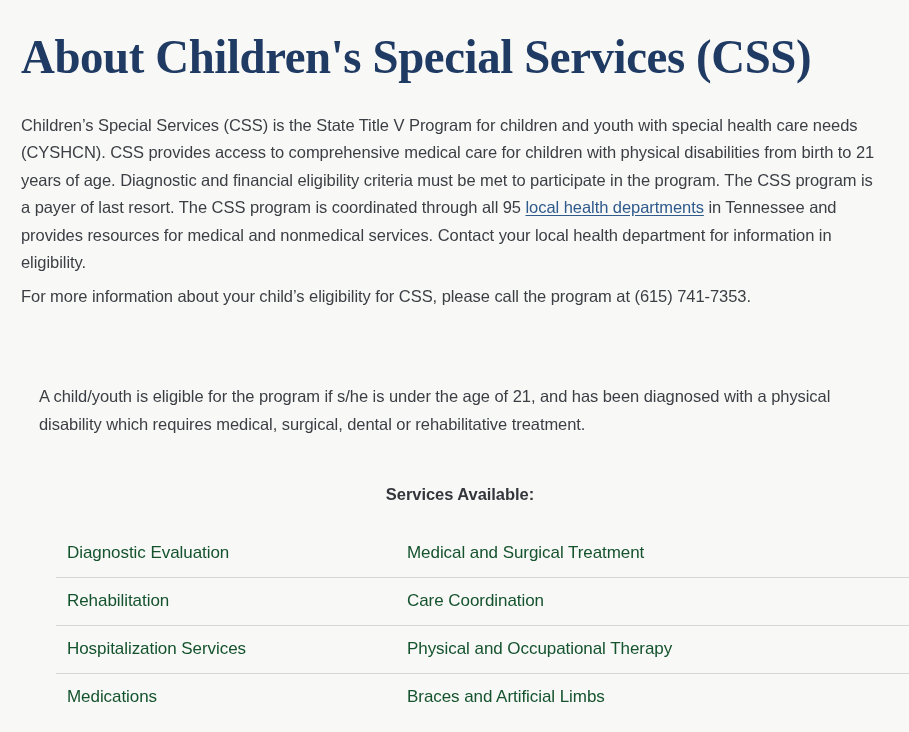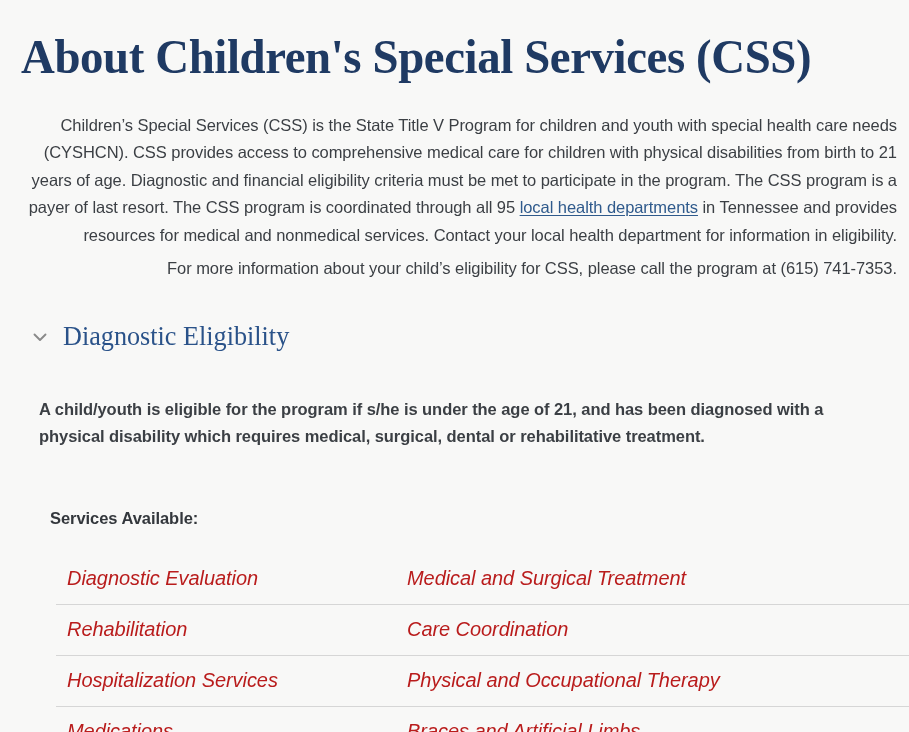--- a/index.html
+++ b/index.html
@@ -12,21 +12,21 @@
     background: #f8f8f7;
     font-family: "Liberation Sans", sans-serif;
     overflow: hidden;
   }
 
   .page {
     position: relative;
     width: 909px;
     height: 612px;
     box-sizing: border-box;
-    padding: 0 12px 0 21px;
+    padding: 0 28px 0 21px;
   }
 
   
   .page-title {
     margin: 0;
     padding-top: 31px;
     font-family: "Liberation Serif", serif;
     font-size: 49px;
     line-height: 1.08;
     font-weight: 700;
@@ -40,21 +40,21 @@
   
   .intro-block {
     padding-top: 28px;
   }
   .body-par {
     margin: 0;
     font-size: 16.5px;
     line-height: 27.5px;
     color: #3b3f44;
     letter-spacing: -0.06px;
-    text-align: right;
+    text-align: left;
   }
   .body-par + .body-par {
     margin-top: 6px;
   }
   .inline-link {
     color: #2f5a8c;
     text-decoration: underline;
     text-underline-offset: 2px;
     cursor: pointer;
   }
@@ -97,48 +97,47 @@
     padding-left: 18px;
     padding-top: 38px;
   }
   .accordion-par {
     margin: 0;
     font-size: 16.5px;
     line-height: 27.5px;
     color: #3b3f44;
     letter-spacing: -0.06px;
     max-width: 800px;
-    font-weight: bold;
   }
 
   .services-heading {
-    margin: 11px;
+    margin: 0;
     padding-top: 47px;
     font-size: 16.5px;
     font-weight: 700;
     color: #33373c;
     letter-spacing: -0.05px;
+    text-align: center;
   }
 
   
   .services-table {
     margin-top: 26px;
     margin-left: 17px;
     width: 853px;
     border-collapse: collapse;
     table-layout: fixed;
   }
   .services-table td {
-    font-size: 20px;
-    color: #b91c1c;
+    font-size: 17px;
+    color: #14532d;
     letter-spacing: -0.06px;
     padding: 13px 0 14px 11px;
     border-bottom: 1px solid #d6d6d6;
     vertical-align: middle;
-    font-style: italic;
   }
   .services-table tr:last-child td {
     border-bottom: none;
   }
   .services-table td.col-a { width: 340px; }
   .services-table td.col-b { width: 513px; padding-left: 0; }
 </style>
 </head>
 <body>
 
@@ -147,28 +146,20 @@
   <h1 class="page-title">About Children's Special Services (CSS)</h1>
 
   <div class="intro-block">
     <p class="body-par"><span>Children’s Special Services (CSS) is the State Title V Program for children and youth with special health care needs (CYSHCN). CSS provides access to comprehensive medical care for children with physical disabilities from birth to 21 years of age. Diagnostic and financial eligibility criteria must be met to participate in the program. The CSS program is a payer of last resort. The CSS program is coordinated through all 95 </span><a class="inline-link">local health departments</a><span> in Tennessee and provides resources for medical and nonmedical services. Contact your local health department for information in eligibility.</span></p>
 
     <p class="body-par">For more information about your child’s eligibility for CSS, please call the program at (615) 741-7353.</p>
   </div>
 
   <div class="accordion">
 
-    <div class="accordion-header">
-      <span class="chevron-icon">
-        <svg width="22" height="22" viewBox="0 0 22 22" aria-hidden="true">
-          <path d="M5.5 8.5 L11 14 L16.5 8.5" fill="none" stroke="#8a8a8a" stroke-width="1.9" stroke-linecap="round" stroke-linejoin="round"></path>
-        </svg>
-      </span>
-      <span class="accordion-title">Diagnostic Eligibility</span>
-    </div>
 
     <div class="accordion-body">
       <p class="accordion-par">A child/youth is eligible for the program if s/he is under the age of 21, and has been diagnosed with a physical disability which requires medical, surgical, dental or rehabilitative treatment.</p>
 
       <p class="services-heading">Services Available:</p>
 
       <table class="services-table">
         <tbody>
           <tr>
             <td class="col-a">Diagnostic Evaluation</td>

